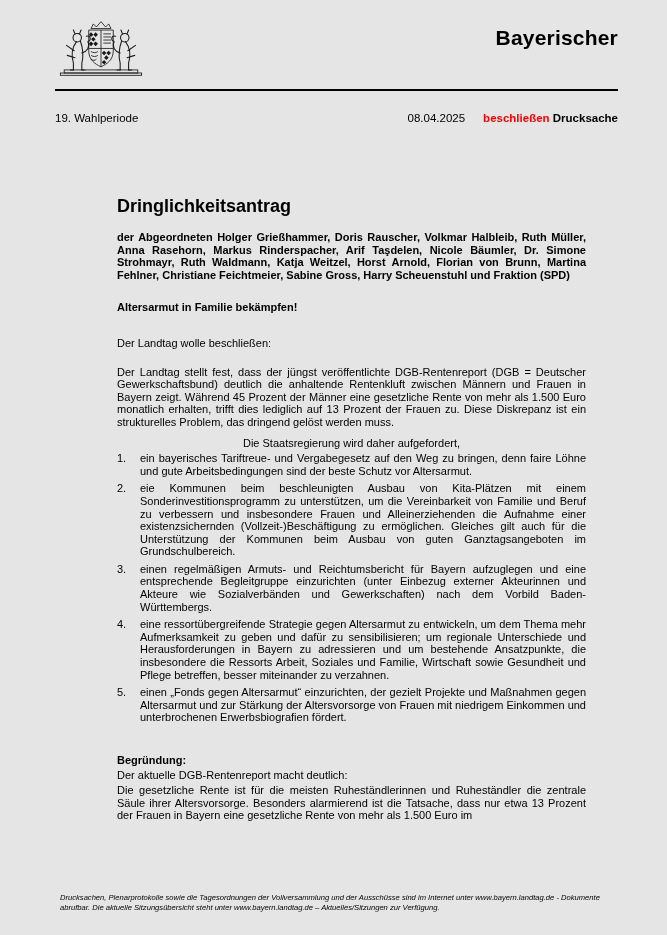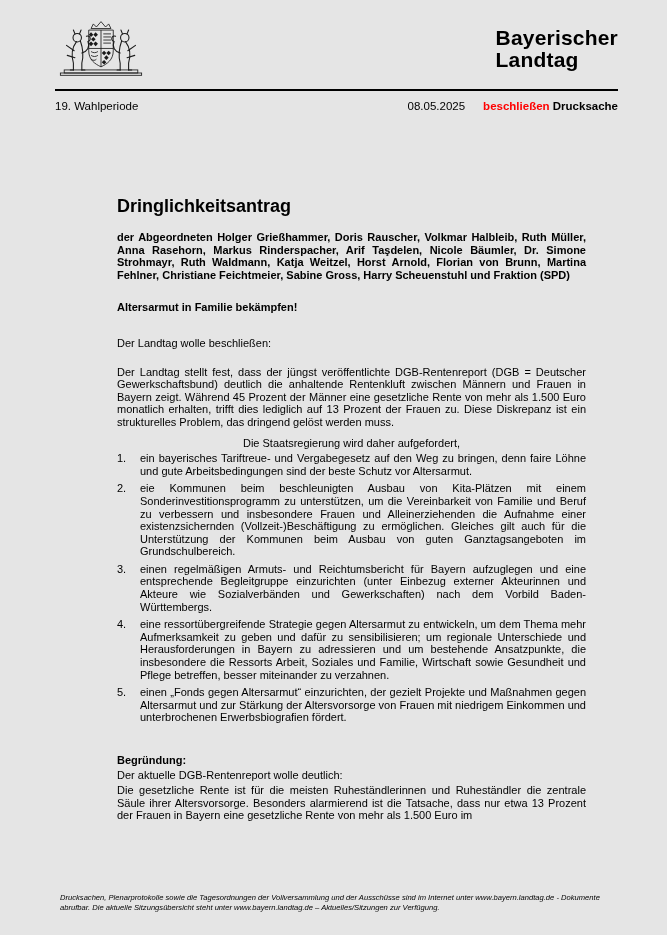--- a/index.html
+++ b/index.html
@@ -34,21 +34,21 @@
   }
   .header-rule {
     position: absolute;
     top: 89px;
     left: 55px;
     width: 563px;
     border-top: 2px solid #000;
   }
   .meta-row {
     position: absolute;
-    top: 100px;
+    top: 112px;
     left: 55px;
     width: 563px;
     font-size: 11.5px;
     display: flex;
     align-items: center;
   }
   .meta-right { margin-left: auto; display: flex; gap: 18px; }
   .status { font-weight: bold; }
   .status .red { color: #ff0000; }
 
@@ -144,30 +144,29 @@
             <path d="M33 29 C37 40 37 50 35 58 L35 67"></path>
             <path d="M25 42 L15 35 M26 51 L16 48"></path>
             <path d="M35 45 C42 43 46 37 43 30 C48 28 46 21 41 23"></path>
             <path d="M24 67 L20 67 M35 67 L39 67"></path>
           </g>
         </g>
       </svg>
     </div>
     <div class="brand">
       <div>Bayerischer</div>
-      <div>Landtag</div>
     </div>
   </div>
 
   <div class="header-rule"></div>
 
   <div class="meta-row">
     <span>19. Wahlperiode</span>
     <span class="meta-right">
-      <span>08.05.2025</span>
+      <span>08.04.2025</span>
       <span class="status">
         <span class="red">beschließen</span>
         <span>Drucksache</span>
       </span>
     </span>
   </div>
 
   <main class="content">
     <h1 class="doc-title">Dringlichkeitsantrag</h1>
     <p class="authors">der Abgeordneten Holger Grießhammer, Doris Rauscher, Volkmar Halbleib, Ruth Müller, Anna Rasehorn, Markus Rinderspacher, Arif Taşdelen, Nicole Bäumler, Dr. Simone Strohmayr, Ruth Waldmann, Katja Weitzel, Horst Arnold, Florian von Brunn, Martina Fehlner, Christiane Feichtmeier, Sabine Gross, Harry Scheuenstuhl und Fraktion (SPD)</p>
@@ -196,21 +195,21 @@
           <span class="num">4.</span>
           <span class="txt">eine ressortübergreifende Strategie gegen Altersarmut zu entwickeln, um dem Thema mehr Aufmerksamkeit zu geben und dafür zu sensibilisieren; um regionale Unterschiede und Herausforderungen in Bayern zu adressieren und um bestehende Ansatzpunkte, die insbesondere die Ressorts Arbeit, Soziales und Familie, Wirtschaft sowie Gesundheit und Pflege betreffen, besser miteinander zu verzahnen.</span>
         </li>
 
         <li class="demand">
           <span class="num">5.</span>
           <span class="txt">einen „Fonds gegen Altersarmut“ einzurichten, der gezielt Projekte und Maßnahmen gegen Altersarmut und zur Stärkung der Altersvorsorge von Frauen mit niedrigem Einkommen und unterbrochenen Erwerbsbiografien fördert.</span>
         </li>
       </ol>
     <p class="begruendung-heading">Begründung:</p>
-    <p class="begruendung-intro">Der aktuelle DGB-Rentenreport wolle deutlich:</p>
+    <p class="begruendung-intro">Der aktuelle DGB-Rentenreport macht deutlich:</p>
     <p class="justify">Die gesetzliche Rente ist für die meisten Ruheständlerinnen und Ruheständler die zentrale Säule ihrer Altersvorsorge. Besonders alarmierend ist die Tatsache, dass nur etwa 13 Prozent der Frauen in Bayern eine gesetzliche Rente von mehr als 1.500 Euro im</p>
   </main>
 
   <footer class="page-footer">
     <p>Drucksachen, Plenarprotokolle sowie die Tagesordnungen der Vollversammlung und der Ausschüsse sind im Internet unter www.bayern.landtag.de - Dokumente abrufbar. Die aktuelle Sitzungsübersicht steht unter www.bayern.landtag.de – Aktuelles/Sitzungen zur Verfügung.</p>
   </footer>
 
 </div>
 
 </body></html>

